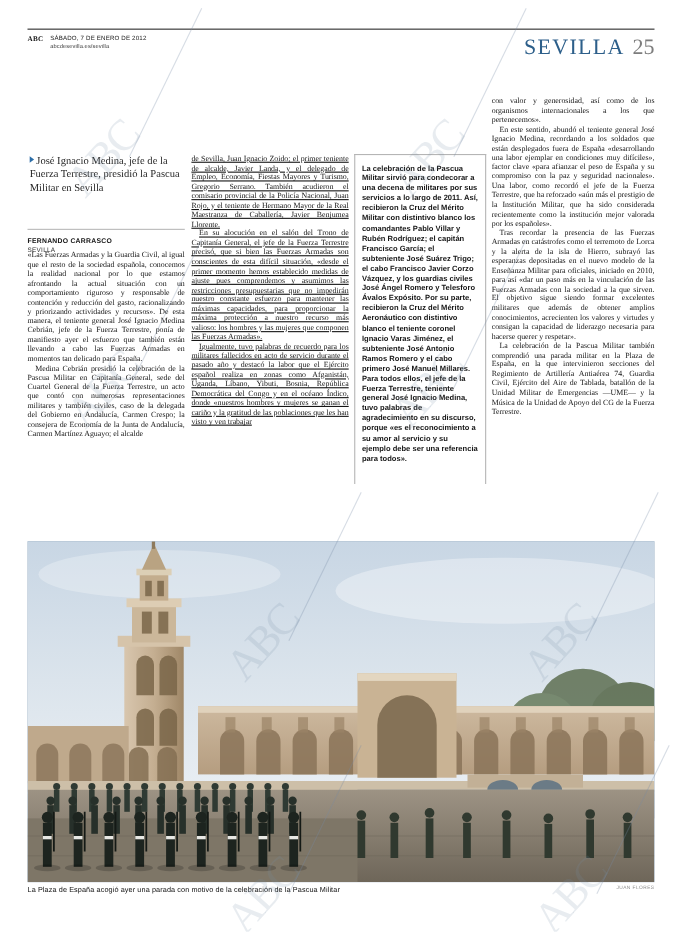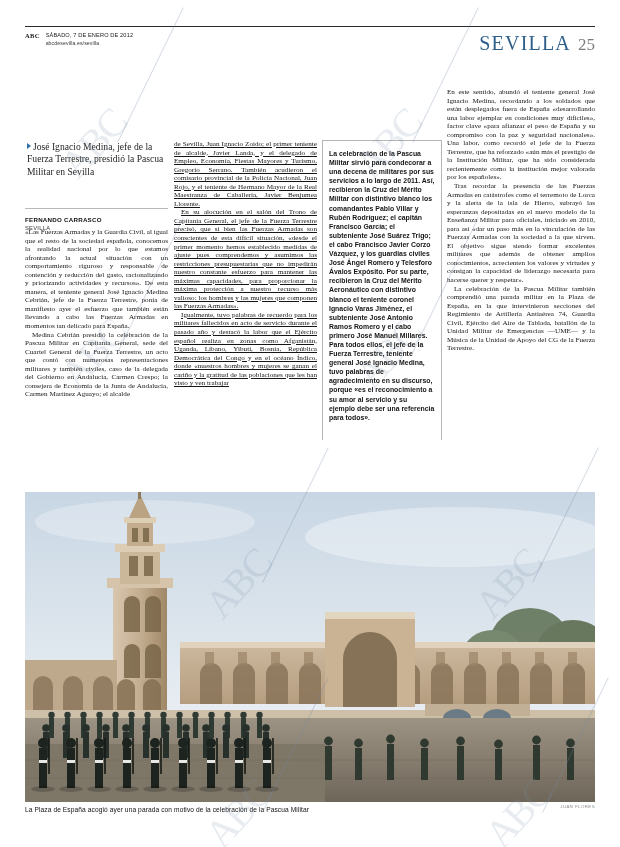--- a/index.html
+++ b/index.html
@@ -75,21 +75,21 @@
     padding-top: 1px;
   }
   .mh-section {
     font-family: "Liberation Serif", serif;
     font-size: 20px;
     letter-spacing: 1.2px;
     color: #2d5f8a;
   }
   .mh-pageno {
     font-family: "Liberation Serif", serif;
-    font-size: 17px;
+    font-size: 20px;
     color: #7d7d7d;
   }
 
   
   .headline {
     position: absolute;
     left: 25px;
     top: 75px;
     width: 430px;
     font-family: "Liberation Serif", "DejaVu Serif", serif;
@@ -284,20 +284,21 @@
   <div class="col" id="col1">
       <p>«Las Fuerzas Armadas y la Guardia Civil, al igual que el resto de la sociedad española, conocemos la realidad nacional por lo que estamos afrontando la actual situación con un comportamiento riguroso y responsable de contención y reducción del gasto, racionalizando y priorizando actividades y recursos». De esta manera, el teniente general José Ignacio Medina Cebrián, jefe de la Fuerza Terrestre, ponía de manifiesto ayer el esfuerzo que también están llevando a cabo las Fuerzas Armadas en momentos tan delicado para España.</p>
       <p>Medina Cebrián presidió la celebración de la Pascua Militar en Capitanía General, sede del Cuartel General de la Fuerza Terrestre, un acto que contó con numerosas representaciones militares y también civiles, caso de la delegada del Gobierno en Andalucía, Carmen Crespo; la consejera de Economía de la Junta de Andalucía, Carmen Martínez Aguayo; el alcalde</p>
     </div>
   <div class="col" id="col2">
       <p>de Sevilla, Juan Ignacio Zoido; el primer teniente de alcalde, Javier Landa, y el delegado de Empleo, Economía, Fiestas Mayores y Turismo, Gregorio Serrano. También acudieron el comisario provincial de la Policía Nacional, Juan Rojo, y el teniente de Hermano Mayor de la Real Maestranza de Caballería, Javier Benjumea Llorente.</p>
       <p>En su alocución en el salón del Trono de Capitanía General, el jefe de la Fuerza Terrestre precisó, que si bien las Fuerzas Armadas son conscientes de esta difícil situación, «desde el primer momento hemos establecido medidas de ajuste pues comprendemos y asumimos las restricciones presupuestarias que no impedirán nuestro constante esfuerzo para mantener las máximas capacidades, para proporcionar la máxima protección a nuestro recurso más valioso: los hombres y las mujeres que componen las Fuerzas Armadas».</p>
       <p>Igualmente, tuvo palabras de recuerdo para los militares fallecidos en acto de servicio durante el pasado año y destacó la labor que el Ejército español realiza en zonas como Afganistán, Uganda, Líbano, Yibuti, Bosnia, República Democrática del Congo y en el océano Índico, donde «nuestros hombres y mujeres se ganan el cariño y la gratitud de las poblaciones que les han visto y ven trabajar</p>
     </div>
   <div class="col" id="col4">
+      <p>con valor y generosidad, así como de los organismos internacionales a los que pertenecemos».</p>
       <p>En este sentido, abundó el teniente general José Ignacio Medina, recordando a los soldados que están desplegados fuera de España «desarrollando una labor ejemplar en condiciones muy difíciles», factor clave «para afianzar el peso de España y su compromiso con la paz y seguridad nacionales». Una labor, como recordó el jefe de la Fuerza Terrestre, que ha reforzado «aún más el prestigio de la Institución Militar, que ha sido considerada recientemente como la institución mejor valorada por los españoles».</p>
       <p>Tras recordar la presencia de las Fuerzas Armadas en catástrofes como el terremoto de Lorca y la alerta de la isla de Hierro, subrayó las esperanzas depositadas en el nuevo modelo de la Enseñanza Militar para oficiales, iniciado en 2010, para así «dar un paso más en la vinculación de las Fuerzas Armadas con la sociedad a la que sirven. El objetivo sigue siendo formar excelentes militares que además de obtener amplios conocimientos, acrecienten los valores y virtudes y consigan la capacidad de liderazgo necesaria para hacerse querer y respetar».</p>
       <p>La celebración de la Pascua Militar también comprendió una parada militar en la Plaza de España, en la que intervinieron secciones del Regimiento de Artillería Antiaérea 74, Guardia Civil, Ejército del Aire de Tablada, batallón de la Unidad Militar de Emergencias —UME— y la Música de la Unidad de Apoyo del CG de la Fuerza Terrestre.</p>
     </div>
 
   <div class="box">
     <div class="box-body">La celebración de la Pascua Militar sirvió para condecorar a una decena de militares por sus servicios a lo largo de 2011. Así, recibieron la Cruz del Mérito Militar con distintivo blanco los comandantes Pablo Villar y Rubén Rodríguez; el capitán Francisco García; el subteniente José Suárez Trigo; el cabo Francisco Javier Corzo Vázquez, y los guardias civiles José Ángel Romero y Telesforo Ávalos Expósito. Por su parte, recibieron la Cruz del Mérito Aeronáutico con distintivo blanco el teniente coronel Ignacio Varas Jiménez, el subteniente José Antonio Ramos Romero y el cabo primero José Manuel Millares. Para todos ellos, el jefe de la Fuerza Terrestre, teniente general José Ignacio Medina, tuvo palabras de agradecimiento en su discurso, porque «es el reconocimiento a su amor al servicio y su ejemplo debe ser una referencia para todos».</div>
   </div>
 
   <div class="photo">

